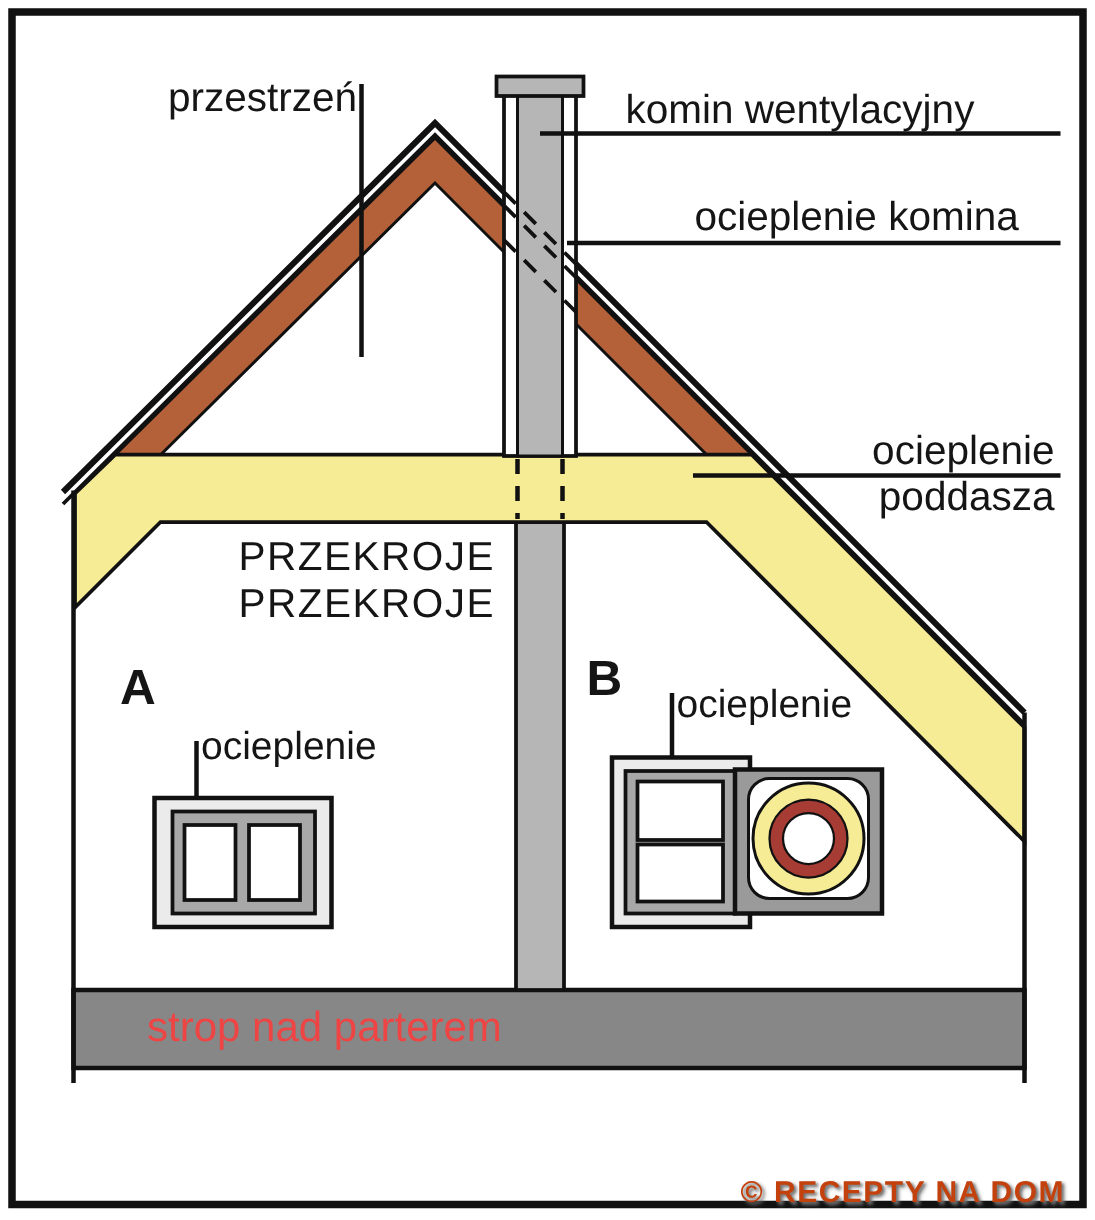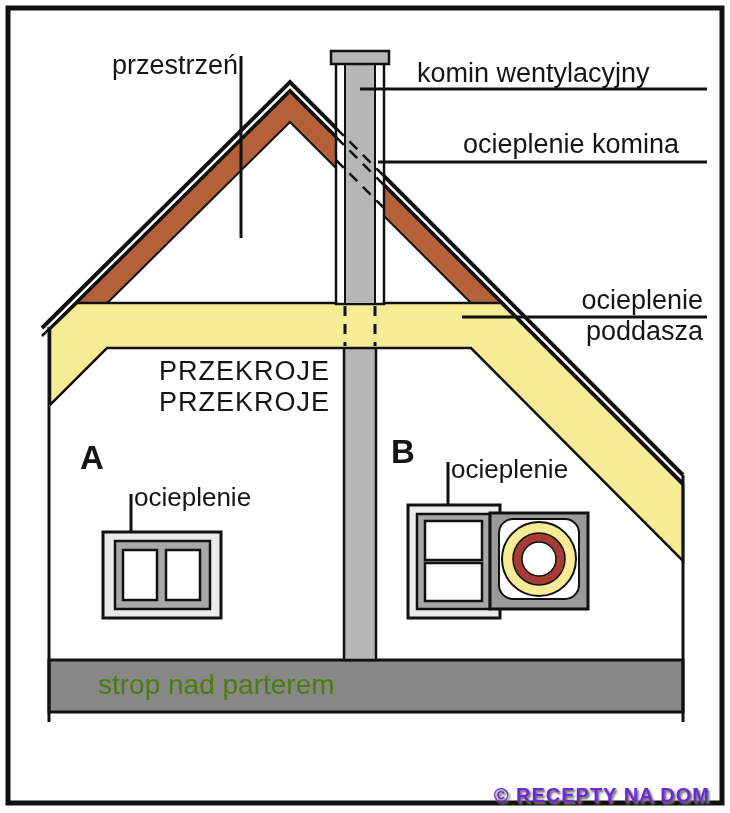--- a/index.html
+++ b/index.html
@@ -13,24 +13,24 @@
   .lbl.bold{font-weight:bold;}
   #lbl-unheated{right:492px;top:50px;}
   #lbl-chimney{left:417px;top:58px;}
   #lbl-chimney-ins{left:463px;top:129px;}
   #lbl-attic-ins{right:27px;top:285px;}
   #lbl-sections{right:400px;top:356px;letter-spacing:1px;}
   #lbl-a{left:80px;top:442px;font-size:33px;}
   #lbl-a-ins{left:134px;top:482px;font-size:26px;}
   #lbl-b{left:391px;top:436px;font-size:33px;}
   #lbl-b-ins{left:451px;top:454px;font-size:26px;}
-  #lbl-slab{left:98px;top:669px;font-size:28px;color:#4d7c0f;}
+  #lbl-slab{left:98px;top:669px;font-size:28px;color:#ef4444;}
   #lbl-watermark{
     right:20px;top:780px;font-size:20px;font-weight:bold;letter-spacing:1px;
-    color:#6d28d9;
+    color:#c2410c;
     text-shadow:1.5px 1.5px 2px rgba(110,110,110,0.95), 2px 2px 3px rgba(150,150,150,0.6);
   }
 </style>
 </head>
 <body>
 
 <div id="stage">
 
   <svg id="diagram-svg" width="730" height="813" viewBox="0 0 730 813">
 

